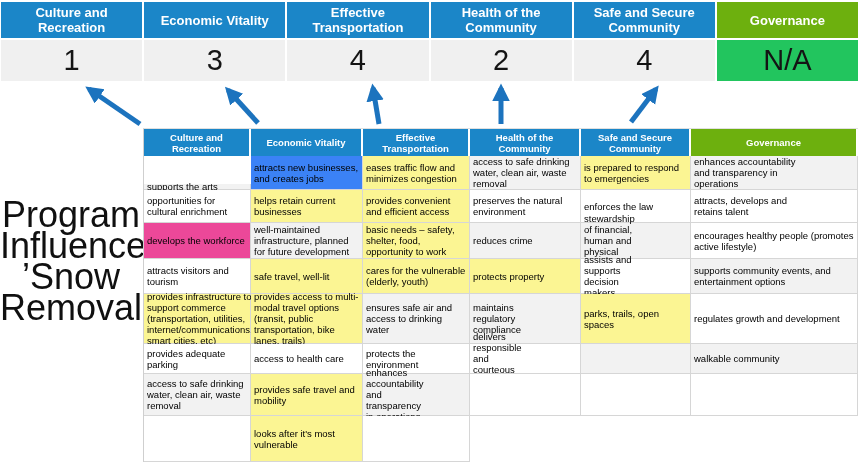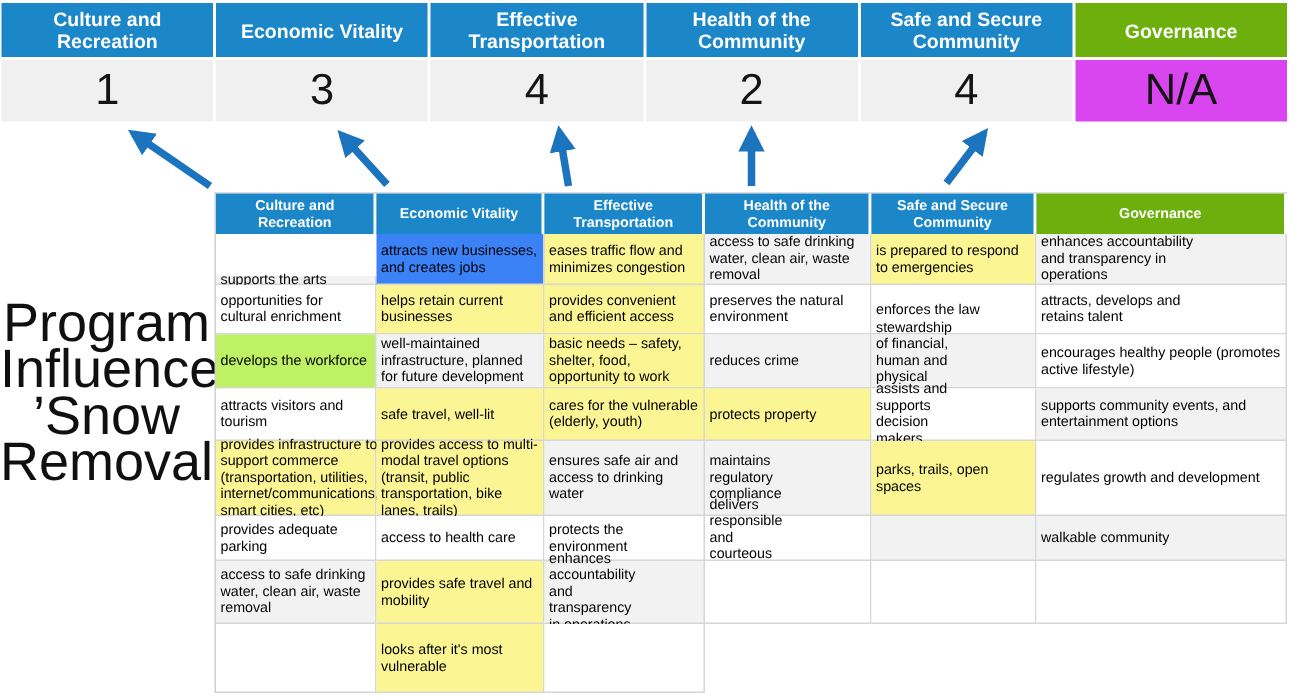--- a/index.html
+++ b/index.html
@@ -59,21 +59,21 @@
     <div class="phdr" style="background: rgb(27, 134, 200);">Economic Vitality</div>
     <div class="phdr" style="background: rgb(27, 134, 200);">Effective Transportation</div>
     <div class="phdr" style="background: rgb(27, 134, 200);">Health of the Community</div>
     <div class="phdr" style="background: rgb(27, 134, 200);">Safe and Secure Community</div>
     <div class="phdr" style="background: rgb(109, 176, 14);">Governance</div>
     <div class="pscore" style="background: rgb(240, 240, 240);">1</div>
     <div class="pscore" style="background: rgb(240, 240, 240);">3</div>
     <div class="pscore" style="background: rgb(240, 240, 240);">4</div>
     <div class="pscore" style="background: rgb(240, 240, 240);">2</div>
     <div class="pscore" style="background: rgb(240, 240, 240);">4</div>
-    <div class="pscore" style="background: #d946ef;">N/A</div>
+    <div class="pscore" style="background: #22c55e;">N/A</div>
   </div>
 
 <svg id="arrows" viewBox="0 0 859 52" xmlns="http://www.w3.org/2000/svg">
   <defs>
     <marker id="ah" markerWidth="4" markerHeight="4" refX="2.6" refY="1.75" orient="auto" markerUnits="strokeWidth">
       <path id="ah-path" d="M0,0 L3.5,1.75 L0,3.5 Z" fill="#1C73BE"></path>
     </marker>
   </defs>
 <line x1="140" y1="44" x2="89" y2="9" stroke="#1C73BE" stroke-width="5" marker-end="url(#ah)"></line>
     <line x1="258" y1="43" x2="228" y2="10" stroke="#1C73BE" stroke-width="5" marker-end="url(#ah)"></line>
@@ -96,21 +96,21 @@
     <div class="mcell" style="background: rgb(251, 245, 147);">eases traffic flow and minimizes congestion</div>
     <div class="mcell" style="background: rgb(242, 242, 242);">access to safe drinking water, clean air, waste removal</div>
     <div class="mcell" style="background: rgb(251, 245, 147);">is prepared to respond to emergencies</div>
     <div class="mcell c6" style="background: rgb(242, 242, 242);">enhances accountability and transparency in operations</div>
     <div class="mcell" style="background: rgb(255, 255, 255);">opportunities for cultural enrichment</div>
     <div class="mcell" style="background: rgb(251, 245, 147);">helps retain current businesses</div>
     <div class="mcell" style="background: rgb(251, 245, 147);">provides convenient and efficient access</div>
     <div class="mcell" style="background: rgb(255, 255, 255);">preserves the natural environment</div>
     <div class="mcell" style="background: rgb(255, 255, 255);">enforces the law</div>
     <div class="mcell c6" style="background: rgb(255, 255, 255);">attracts, develops and retains talent</div>
-    <div class="mcell" style="background: #bef264;">develops the workforce</div>
+    <div class="mcell" style="background: #ec4899;">develops the workforce</div>
     <div class="mcell" style="background: rgb(242, 242, 242);">well-maintained infrastructure, planned for future development</div>
     <div class="mcell" style="background: rgb(251, 245, 147);">basic needs – safety, shelter, food, opportunity to work</div>
     <div class="mcell" style="background: rgb(242, 242, 242);">reduces crime</div>
     <div class="mcell c6" style="background: rgb(242, 242, 242);">stewardship of financial, human and physical resources</div>
     <div class="mcell" style="background: rgb(255, 255, 255);">encourages healthy people (promotes active lifestyle)</div>
     <div class="mcell" style="background: rgb(255, 255, 255);">attracts visitors and tourism</div>
     <div class="mcell" style="background: rgb(251, 245, 147);">safe travel, well-lit</div>
     <div class="mcell" style="background: rgb(251, 245, 147);">cares for the vulnerable (elderly, youth)</div>
     <div class="mcell" style="background: rgb(251, 245, 147);">protects property</div>
     <div class="mcell c6" style="background: rgb(255, 255, 255);">assists and supports decision makers</div>

